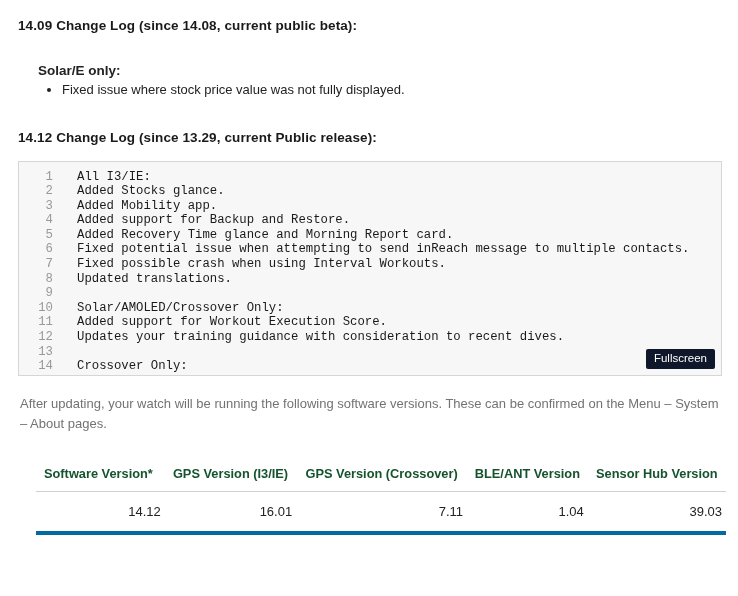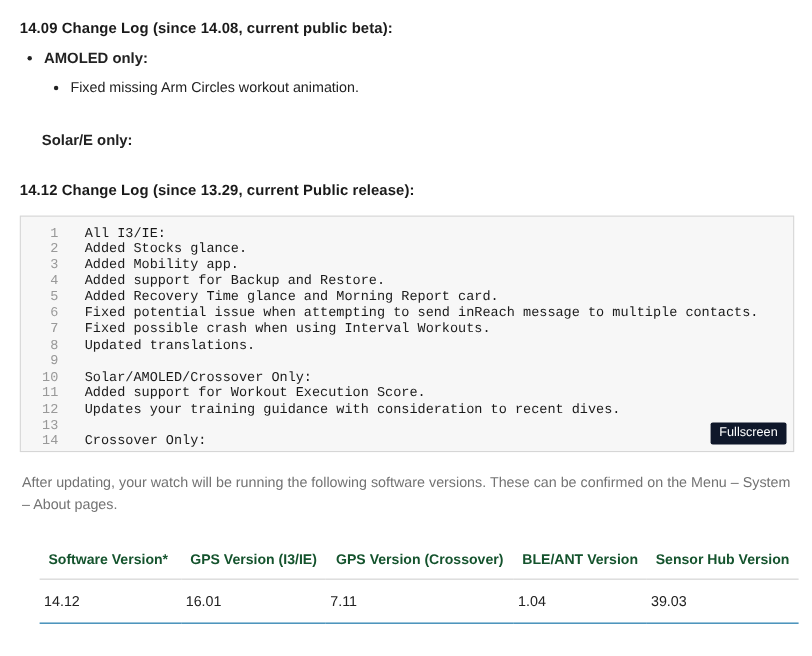--- a/index.html
+++ b/index.html
@@ -127,50 +127,45 @@
     border-bottom: 1px solid #d0d0d0;
     color: #14532d;
     font-size: 12.8px;
     margin-top: 16px;
   }
   table.versions th.first {
     text-align: left;
     padding-left: 8px;
   }
   table.versions td {
-    text-align: left;
+    text-align: right;
     padding: 12px 4px 12px 4px;
-    border-bottom: 1px solid #0369a1;
+    border-bottom: 4px solid #0369a1;
     color: #222222;
   }
   td.accent {
     color: #e8590c;
   }
   td.first {
     text-align: left;
     padding-left: 46px;
   }
 </style>
 </head>
 <body>
 
 <div class="page">
 
   <div class="heading">14.09 Change Log (since 14.08, current public beta):</div>
 
-  <ul class="level1">
-    <li>
-      <span>AMOLED only:</span>
-      <ul class="level2">
-        <li>Fixed missing Arm Circles workout animation.</li>
-      </ul>
-    </li>
+
+  <div class="sub-heading">Solar/E only:</div>
+  <ul class="level2 tight">
+    <li>Fixed issue where stock price value was not fully displayed.</li>
   </ul>
-
-  <div class="sub-heading">Solar/E only:</div>
 
   <div class="heading second">14.12 Change Log (since 13.29, current Public release):</div>
 
   <div class="code-block">
     <div class="code-inner">
       <div class="gutter">
           <div class="code-line">1</div>
           <div class="code-line">2</div>
           <div class="code-line">3</div>
           <div class="code-line">4</div>

